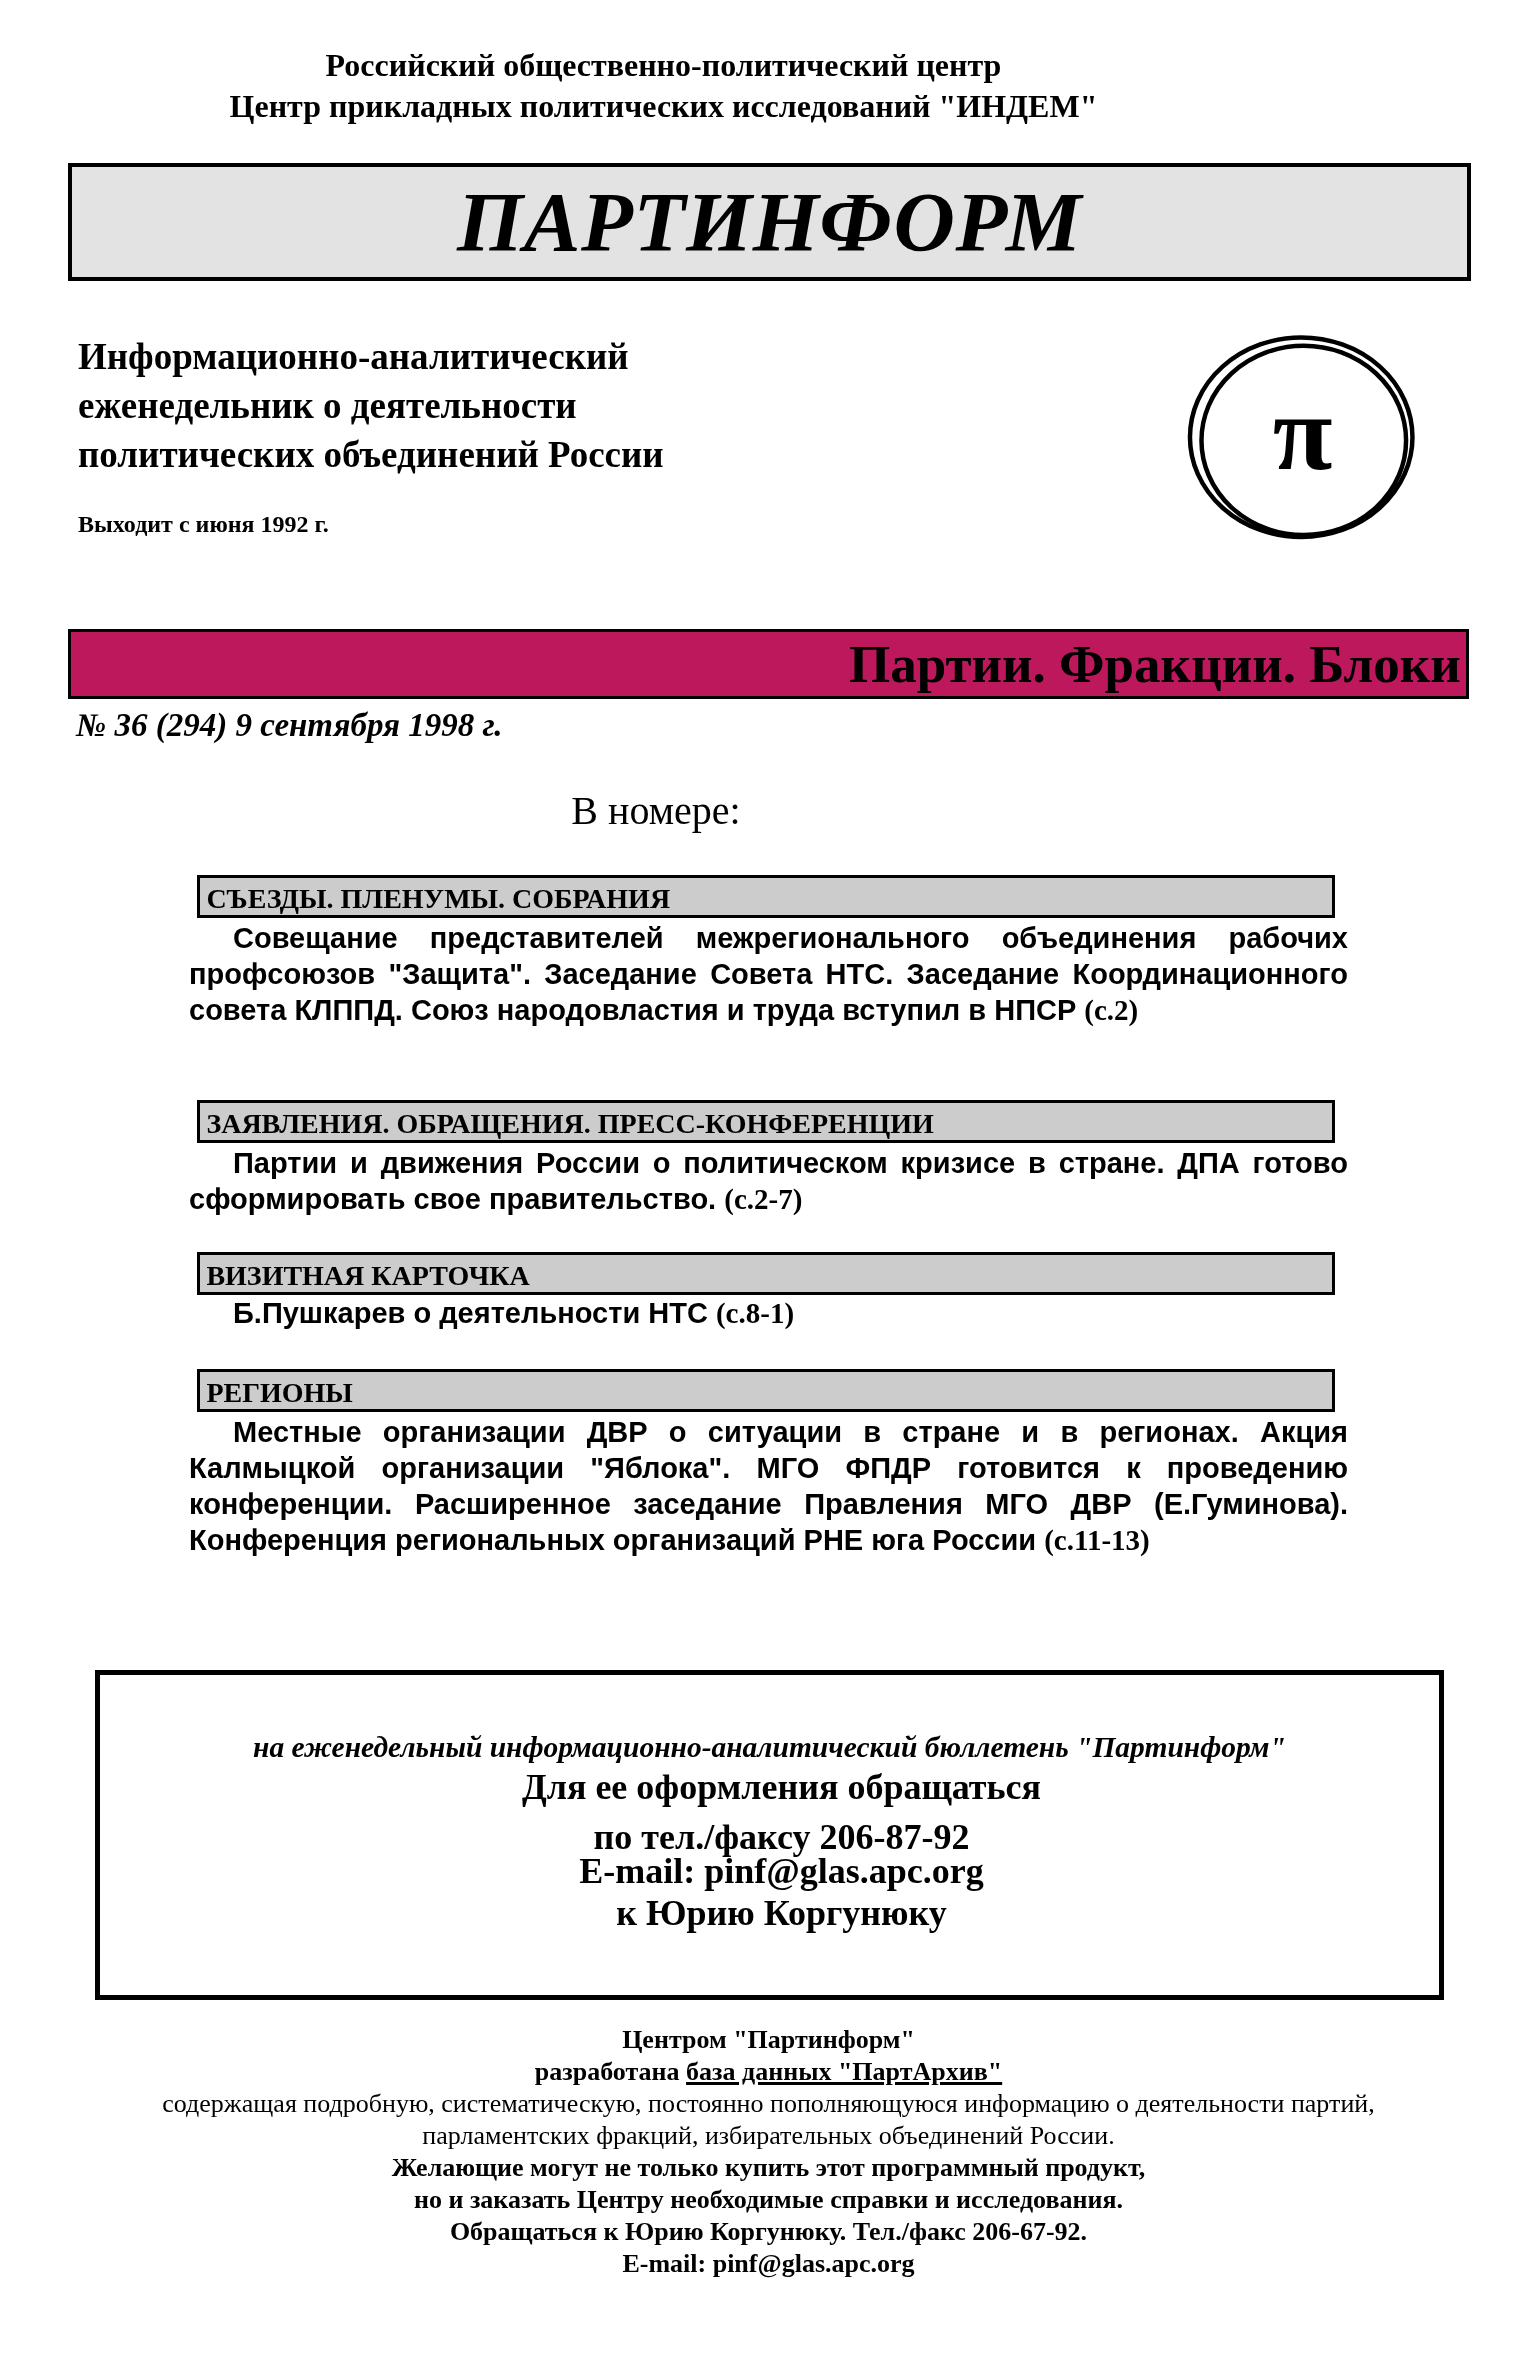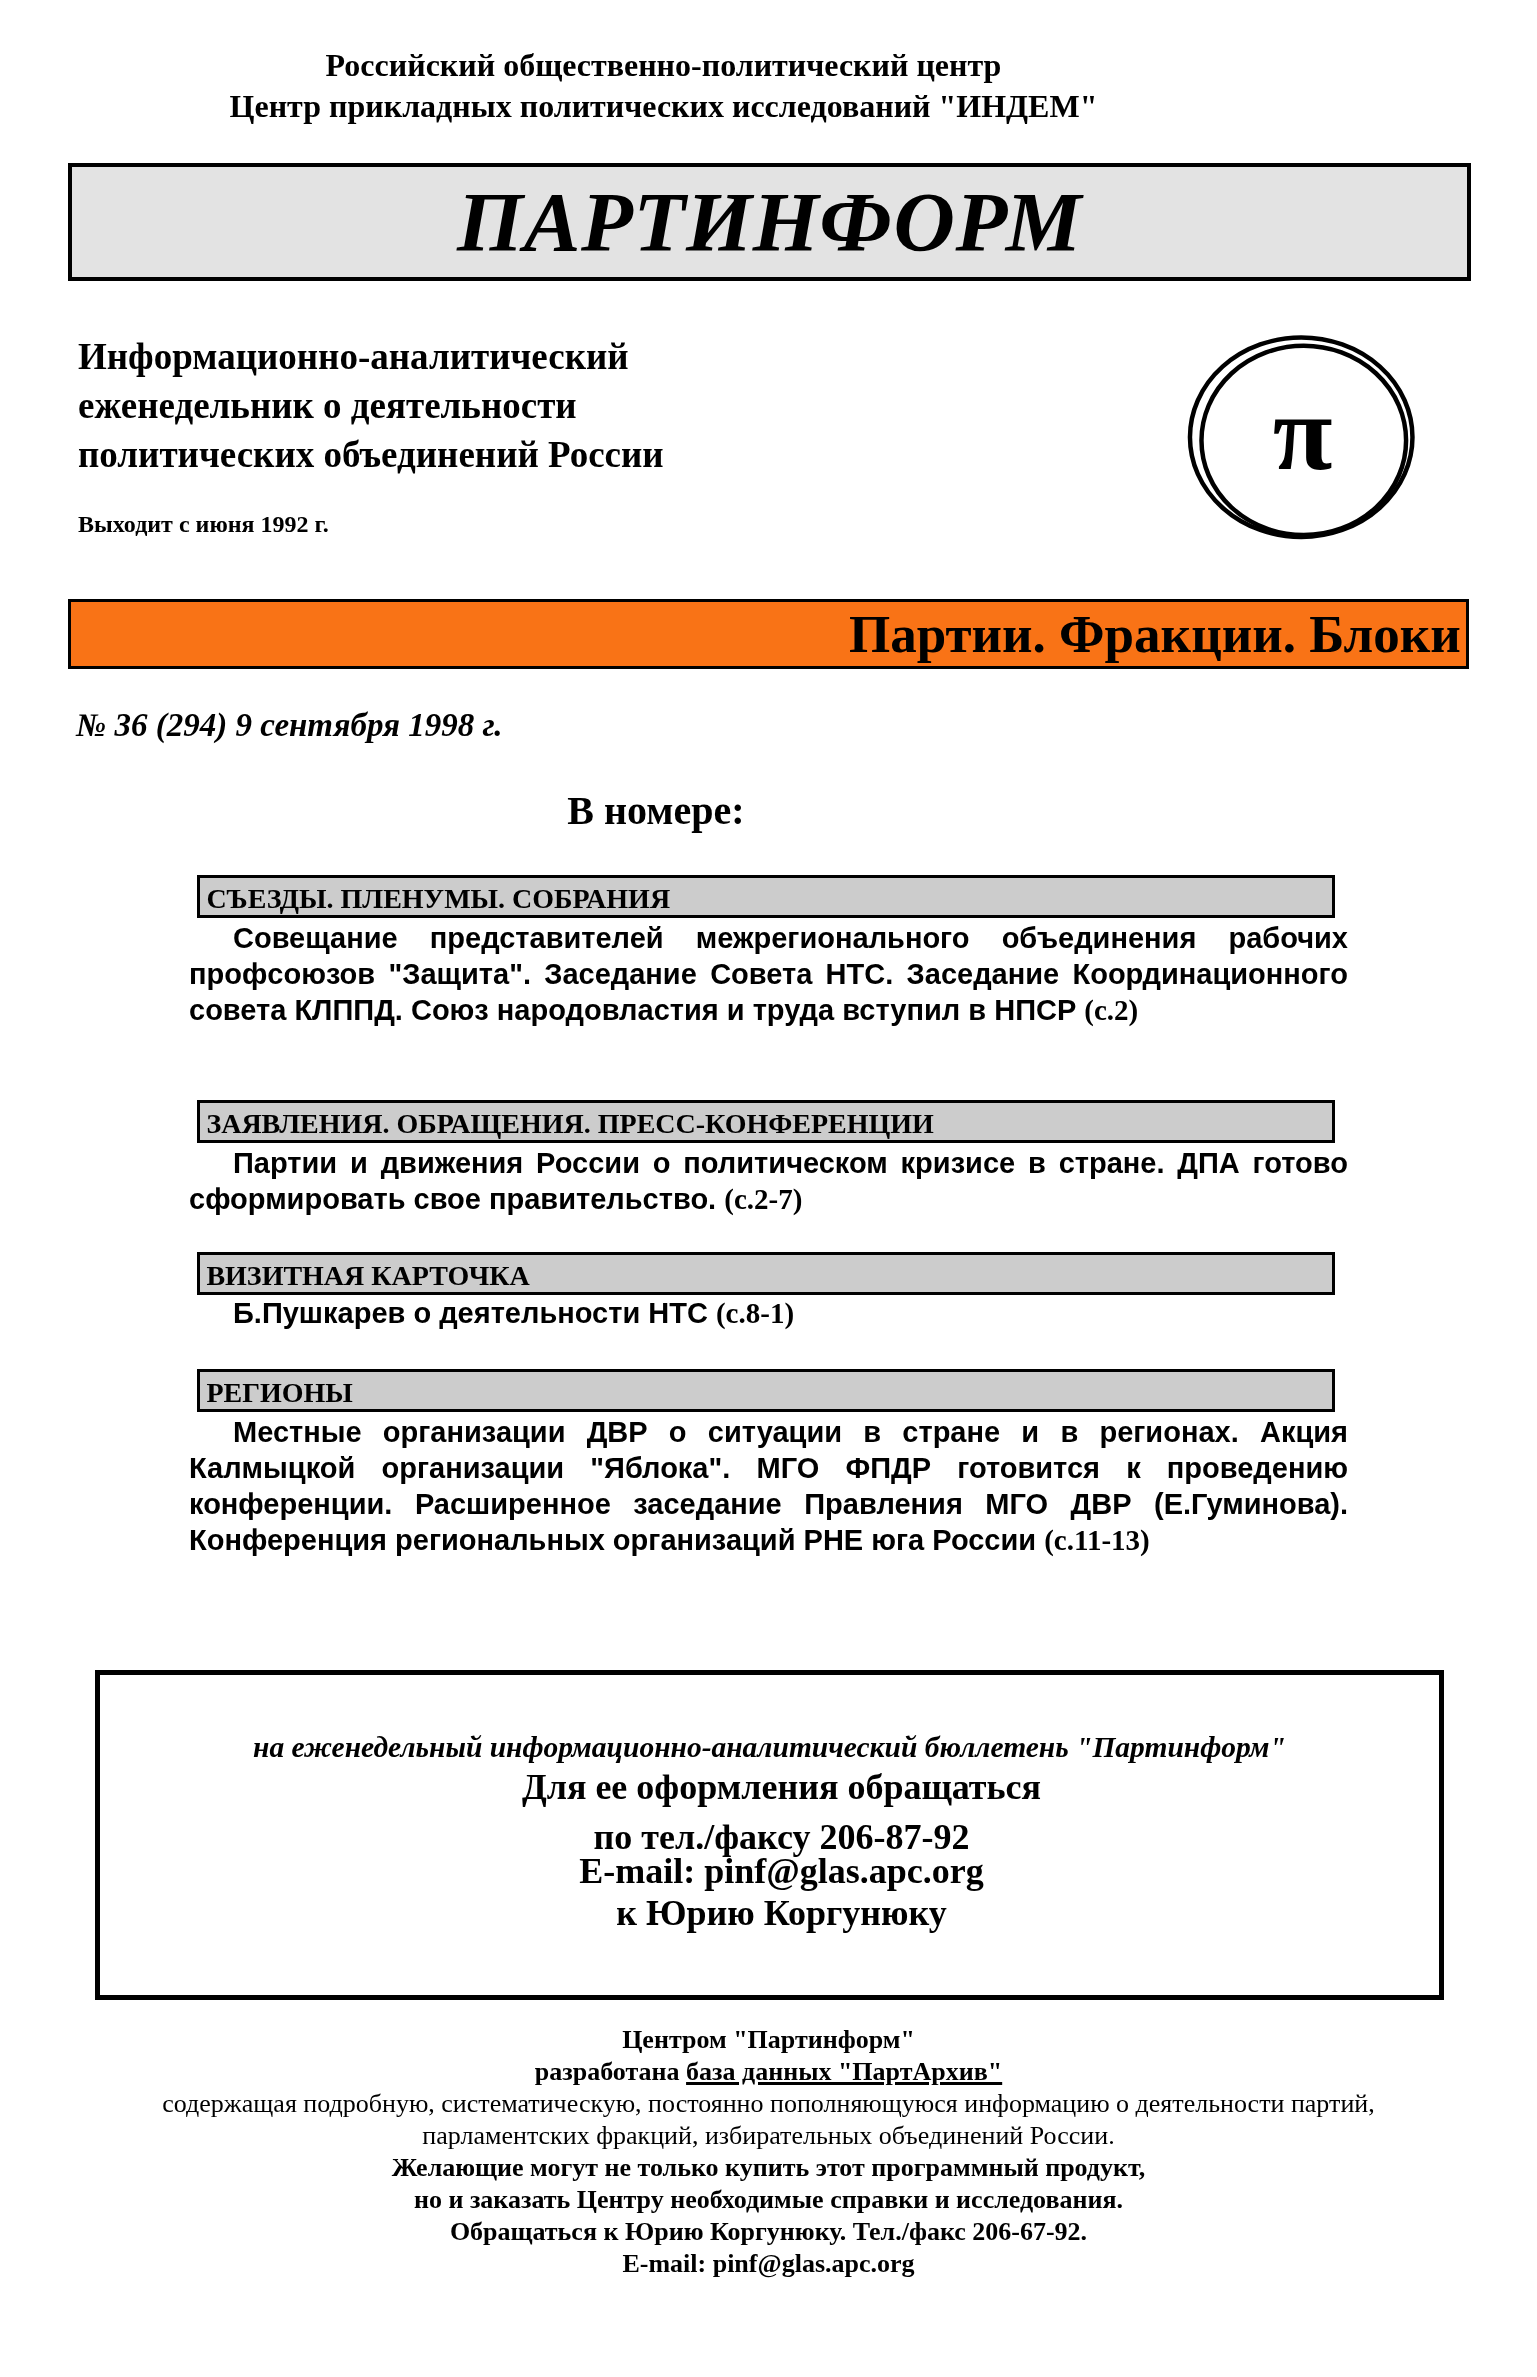--- a/index.html
+++ b/index.html
@@ -10,25 +10,25 @@
   .org-line { left: 0; width: 1327px; text-align: center; font-weight: bold; font-size: 32px; line-height: 40px; }
 
   .title-box { left: 68px; top: 163px; width: 1395px; height: 110px; background: #e3e3e3; border: 4.5px solid #000; box-sizing: content-box; }
   .title-text { position: absolute; left: 0; right: 0; top: 13px; text-align: center; font-style: italic; font-weight: bold; font-size: 85px; line-height: 85px; letter-spacing: 0.6px; }
 
   .desc { left: 78px; top: 332px; font-weight: bold; font-size: 37px; line-height: 49px; }
   .since { left: 78px; top: 510px; font-weight: bold; font-size: 24px; line-height: 28px; }
 
   .logo { left: 1182px; top: 333px; width: 241px; height: 211px; }
 
-  .sub-box { left: 68px; top: 599px; width: 1395px; height: 64px; background: #f97316; border: 3.8px solid #000; }
+  .sub-box { left: 68px; top: 629px; width: 1395px; height: 64px; background: #be185d; border: 3.8px solid #000; }
   .sub-text { position: absolute; right: 5.1px; top: 6.4px; font-weight: bold; font-size: 53px; line-height: 53px; }
 
   .issue { left: 76px; top: 705px; font-weight: bold; font-style: italic; font-size: 33px; line-height: 41px; }
-  .in-issue { left: 0; width: 1312px; top: 788px; text-align: center; font-weight: bold; font-size: 40px; line-height: 46px; }
+  .in-issue { left: 0; width: 1312px; top: 788px; text-align: center; font-weight: normal; font-size: 40px; line-height: 46px; }
 
   .sec-head { left: 197px; width: 1132px; height: 37px; background: #cccccc; border: 3.2px solid #000; }
   .sec-head span { position: absolute; left: 6.4px; top: 5.1px; font-family: "Liberation Serif", "DejaVu Serif", serif; font-weight: bold; font-size: 28px; line-height: 31px; }
   .sec-body { left: 189px; width: 1159px; font-family: "Liberation Sans", "DejaVu Sans", sans-serif; font-weight: bold; font-size: 29px; line-height: 36px; text-align: justify; text-indent: 44px; }
   .sec-body .pg { font-family: "Liberation Serif", "DejaVu Serif", serif; }
 
   .subscribe-box { left: 95px; top: 1670px; width: 1339px; height: 320px; border: 5.1px solid #000; background: #fff; }
   .sub-inner { position: absolute; left: 0; right: 0; text-align: center; }
   .sub-it { font-style: italic; font-weight: bold; font-size: 29.5px; line-height: 36px; }
   .sub-big { font-weight: bold; font-size: 36px; line-height: 44px; padding-left: 24px; }

